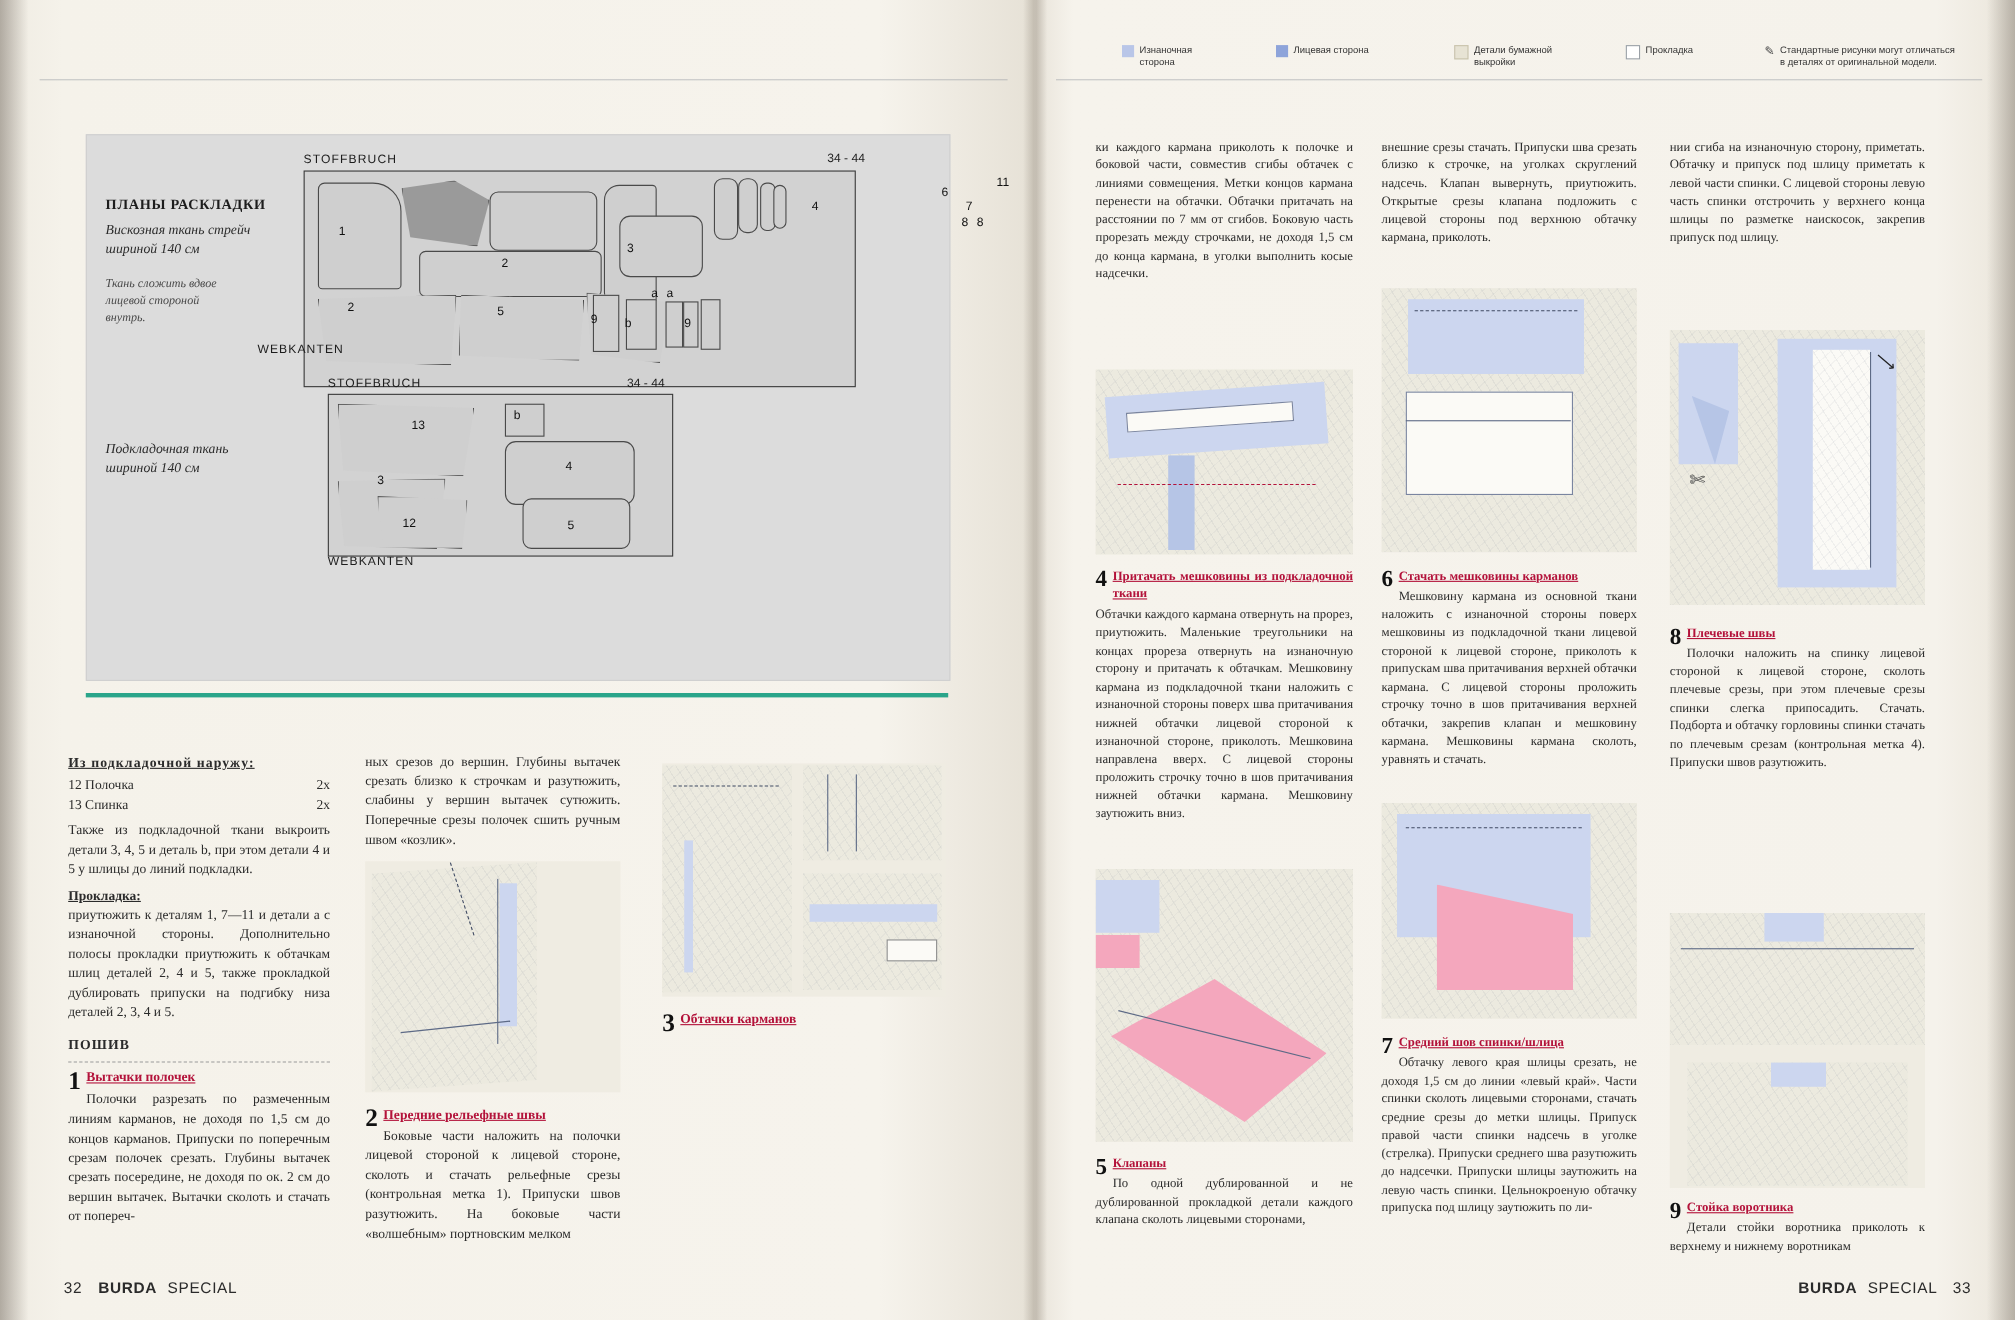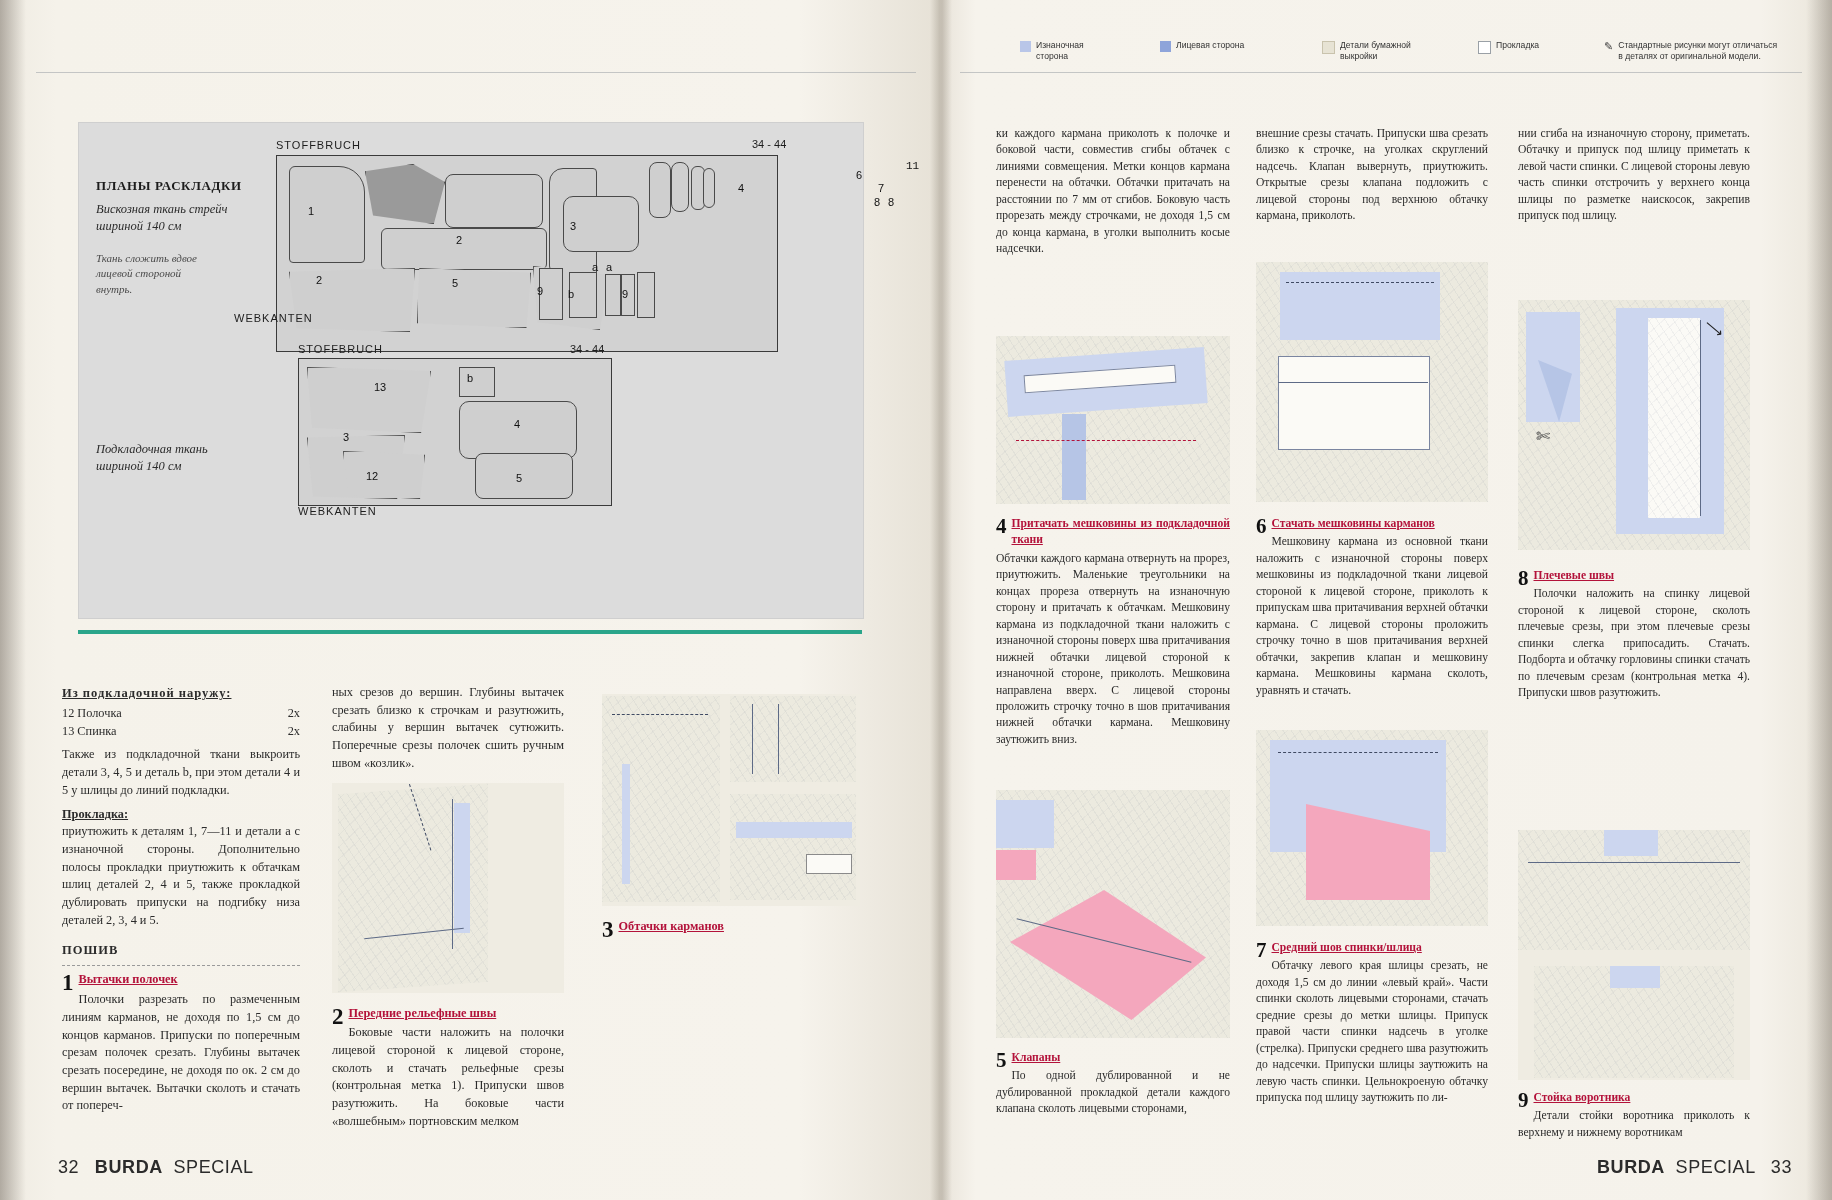--- a/index.html
+++ b/index.html
@@ -40,21 +40,21 @@
 
   .green-rule{position:absolute;left:78px;top:630px;width:784px;height:4px;background:#2aa58a;}
 
   .lcol{position:absolute;font-size:12.3px;line-height:1.44;text-align:justify;}
   .u{text-decoration:underline;}
   .step-num{font-family:"Liberation Serif",serif;font-size:23px;font-weight:bold;float:left;line-height:.85;margin:2px 5px 0 0;color:#111;}
   .step-head{color:#b3123a;font-weight:bold;text-decoration:underline;}
   .hdr-small{font-weight:bold;font-size:12.5px;letter-spacing:1px;}
   .dash{border-top:1px dashed #9a9a9a;margin:6px 0 5px 0;}
 
-  .folio{position:absolute;bottom:22px;font-family:"Liberation Sans",sans-serif;font-size:18px;letter-spacing:.6px;}
+  .folio{position:absolute;bottom:22px;font-family:"Liberation Sans",sans-serif;font-size:14px;letter-spacing:.6px;}
   .folio b{font-weight:bold;}
 
   
   .legend{position:absolute;top:40px;left:1000px;width:800px;height:34px;font-family:"Liberation Sans",sans-serif;font-size:8.6px;color:#333;}
   .legend .item{position:absolute;top:0;display:flex;gap:5px;align-items:flex-start;}
   .sw{width:11px;height:11px;display:inline-block;flex:none;margin-top:1px;}
   .sw.a{background:#b9c6e8;}
   .sw.b{background:#8ea4da;}
   .sw.c{background:#e7e3d4;border:1px solid #c9c3ad;}
   .sw.d{background:#ffffff;border:1px solid #9aa0a6;}
@@ -93,21 +93,21 @@
   <div class="layout-box"></div>
 
   <div class="layout-title">
     <div class="t1">ПЛАНЫ РАСКЛАДКИ</div>
     <div class="t2" style="white-space:pre-line">Вискозная ткань стрейч
 шириной 140 см</div>
     <div class="t3" style="white-space:pre-line">Ткань сложить вдвое
 лицевой стороной
 внутрь.</div>
   </div>
-  <div class="layout-title" style="top:400px;margin-top:41px;">
+  <div class="layout-title" style="top:400px;">
     <div class="t4" style="white-space:pre-line">Подкладочная ткань
 шириной 140 см</div>
   </div>
 
   <div class="lay-label" style="left:276px;top:139px;">STOFFBRUCH</div>
   <div class="lay-size" style="left:752px;top:138px;">34 - 44</div>
   <div class="frame" style="left:276px;top:155px;width:500px;height:195px;">
     <div class="piece" style="left:12px;top:10px;width:74px;height:95px;border-radius:6px 26px 4px 4px;"></div>
     <div class="piece dark" style="left:88px;top:8px;width:78px;height:58px;clip-path:polygon(0 12%,60% 0,100% 30%,86% 100%,10% 86%);"></div>
     <div class="piece" style="left:168px;top:18px;width:96px;height:52px;border-radius:8px;"></div>
@@ -124,21 +124,21 @@
     <div class="piece" style="left:360px;top:116px;width:16px;height:44px;"></div>
     <div class="piece" style="left:372px;top:6px;width:20px;height:54px;border-radius:8px;"></div>
     <div class="piece" style="left:394px;top:6px;width:16px;height:48px;border-radius:8px;"></div>
     <div class="piece" style="left:414px;top:10px;width:12px;height:42px;border-radius:6px;"></div>
     <div class="piece" style="left:426px;top:12px;width:10px;height:38px;border-radius:6px;"></div>
   </div>
   <div class="pnum" style="left:308px;top:205px;">1</div>
   <div class="pnum" style="left:738px;top:182px;">4</div>
   <div class="pnum" style="left:856px;top:169px;">6</div>
   <div class="pnum" style="left:878px;top:182px;">7</div>
-  <div class="pnum" style="left:906px;top:160px;font-family:Liberation Mono, monospace;">11</div>
+  <div class="pnum" style="left:906px;top:160px;">11</div>
   <div class="pnum" style="left:874px;top:196px;">8</div>
   <div class="pnum" style="left:888px;top:196px;">8</div>
   <div class="pnum" style="left:316px;top:274px;">2</div>
   <div class="pnum" style="left:456px;top:234px;">2</div>
   <div class="pnum" style="left:570px;top:220px;">3</div>
   <div class="pnum" style="left:452px;top:277px;">5</div>
   <div class="pnum" style="left:537px;top:285px;">9</div>
   <div class="pnum" style="left:568px;top:288px;">b</div>
   <div class="pnum" style="left:592px;top:261px;">a</div>
   <div class="pnum" style="left:606px;top:261px;">a</div>

